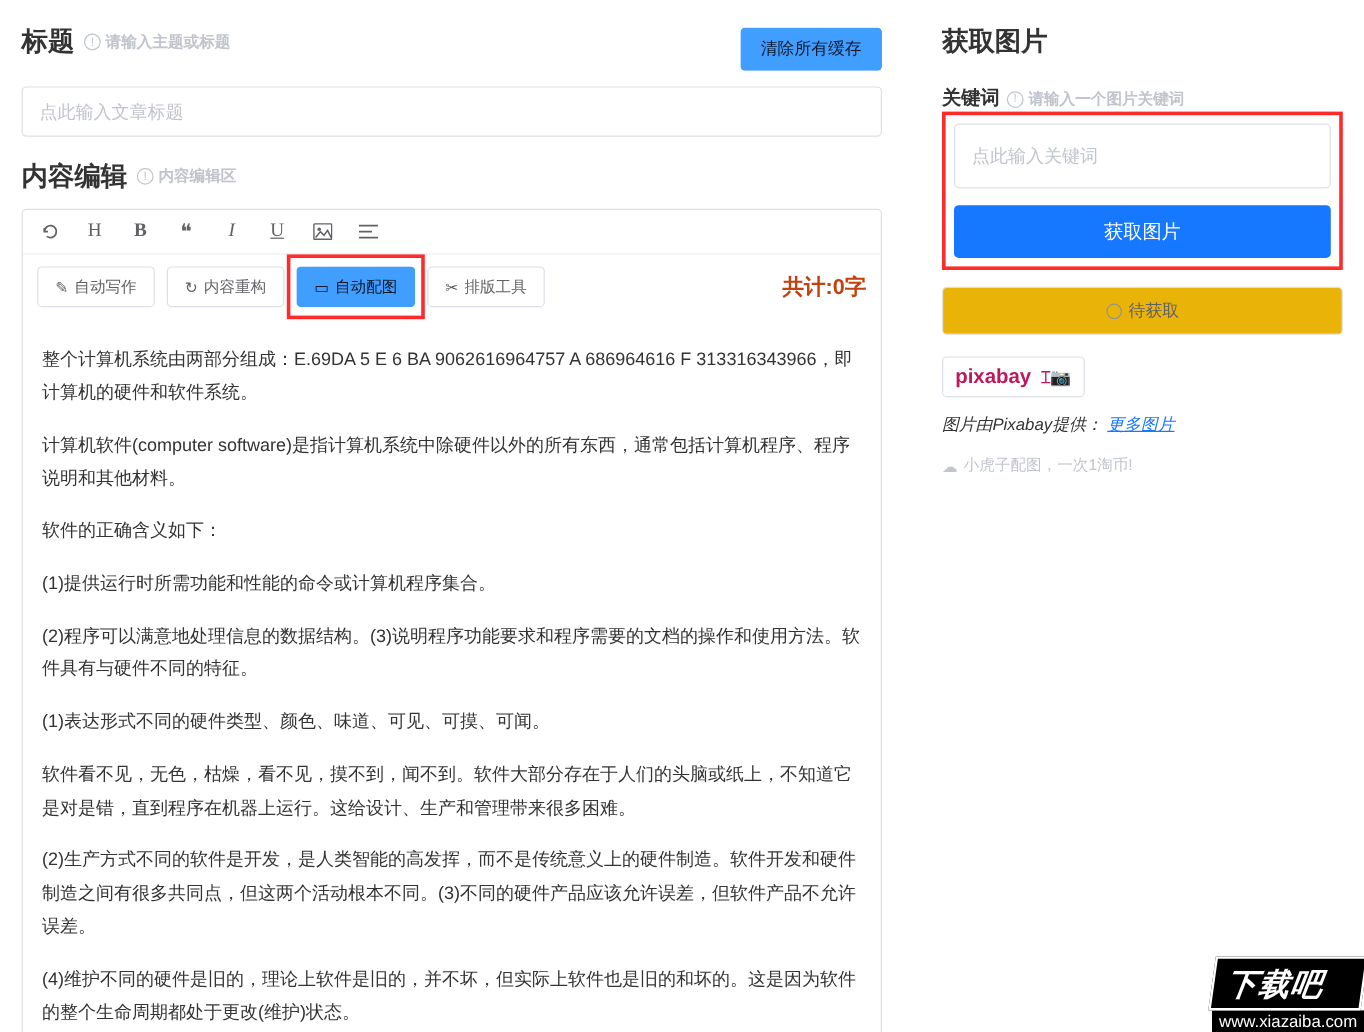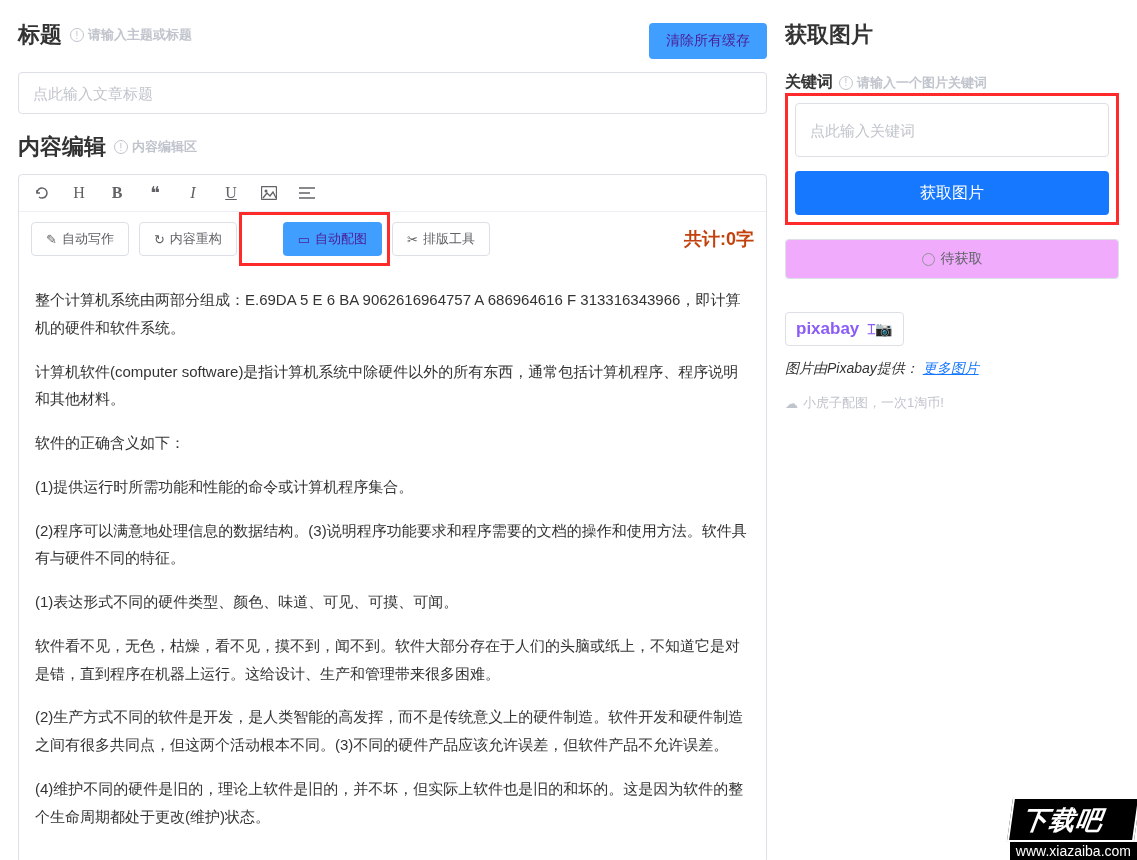--- a/index.html
+++ b/index.html
@@ -1,28 +1,28 @@
 <!DOCTYPE html>
 <html><head>
 <meta charset="utf-8">
 <style>
 * { box-sizing: border-box; margin: 0; padding: 0; }
 body { font-family: -apple-system, "Helvetica Neue", Arial, "PingFang SC", "Microsoft YaHei", sans-serif; background: #fff; font-size: 14px; color: #333; }
-.page { display: flex; width: 1137px; height: 860px; }
+.page { display: flex; width: 1137px; height: 860px; gap: 32px; }
 .main { flex: 1; padding: 20px 18px 0 18px; }
 .sidebar { width: 352px; padding: 20px 18px 0 0; }
 
 .section-header { display: flex; align-items: center; margin-bottom: 12px; }
 .section-title { font-size: 22px; font-weight: 600; color: #333; margin-right: 8px; }
 .info-icon { display: inline-flex; align-items: center; justify-content: center; width: 14px; height: 14px; border: 1px solid #c0c4cc; border-radius: 50%; color: #c0c4cc; font-size: 10px; font-style: normal; margin-right: 4px; }
 .hint { color: #c0c4cc; font-size: 13px; font-weight: bold; }
 
 .title-row { display: flex; align-items: center; justify-content: space-between; margin-bottom: 10px; }
 .btn { display: inline-flex; align-items: center; justify-content: center; border-radius: 4px; cursor: pointer; font-size: 14px; padding: 8px 16px; border: 1px solid transparent; white-space: nowrap; }
-.btn-primary { background: #409eff; color: #4c1d95; margin-left: 36px; }
+.btn-primary { background: #409eff; color: #0f172a; }
 .btn-default { background: #fff; border: 1px solid #dcdfe6; color: #606266; }
 .btn-small { padding: 7px 14px; font-size: 13px; }
 
 .title-input { width: 100%; height: 42px; border: 1px solid #dcdfe6; border-radius: 4px; padding: 0 14px; font-size: 15px; color: #606266; outline: none; margin-bottom: 18px; }
 .title-input::placeholder { color: #c0c4cc; }
 
 .editor-box { border: 1px solid #dcdfe6; border-radius: 4px; }
 .toolbar { border-bottom: 1px solid #ebeef5; padding: 8px 12px; display: flex; align-items: center; gap: 18px; }
 .tb-icon { color: #606266; cursor: pointer; font-size: 16px; display: inline-flex; align-items: center; justify-content: center; width: 20px; height: 20px; }
 .tb-icon.bold { font-weight: 700; }
@@ -37,24 +37,24 @@
 .highlight-red { position: absolute; border: 3px solid #ff2b2b; pointer-events: none; }
 
 .content-area { padding: 4px 16px 16px 16px; min-height: 500px; }
 .content-area p { margin: 16px 0; line-height: 1.85; font-size: 15px; color: #333; }
 
 .keyword-input { width: 100%; height: 54px; border: 1px solid #dcdfe6; border-radius: 4px; padding: 0 14px; font-size: 15px; color: #606266; outline: none; }
 .keyword-input::placeholder { color: #c0c4cc; }
 .fetch-btn { width: 100%; height: 44px; background: #1677ff; color: #fff; border: none; border-radius: 4px; font-size: 16px; margin-top: 14px; cursor: pointer; }
 .fetch-wrap { position: relative; padding: 10px; }
 
-.status-btn { width: 100%; height: 40px; border: 1px solid #dcdfe6; border-radius: 4px; background: #f0abfc; color: #606266; display: flex; align-items: center; justify-content: center; gap: 6px; margin-top: 14px; font-size: 14px; }
+.status-btn { width: 100%; height: 40px; border: 1px solid #dcdfe6; border-radius: 4px; background: #eab308; color: #606266; display: flex; align-items: center; justify-content: center; gap: 6px; margin-top: 14px; font-size: 14px; }
 .circle-icon { width: 13px; height: 13px; border: 1.5px solid #909399; border-radius: 50%; display: inline-block; }
 
-.pixabay { display: inline-block; border: 1px solid #dcdfe6; border-radius: 4px; padding: 6px 10px; margin-top: 33px; font-weight: 600; font-size: 17px; color: #8b5cf6; }
+.pixabay { display: inline-block; border: 1px solid #dcdfe6; border-radius: 4px; padding: 6px 10px; margin-top: 18px; font-weight: 600; font-size: 17px; color: #be185d; }
 .pixabay .cam { font-size: 14px; margin-left: 4px; }
 
 .credit-line { margin-top: 14px; font-size: 14px; color: #333; font-style: italic; }
 .credit-line a { color: #1677ff; text-decoration: underline; }
 
 .tip-line { margin-top: 16px; color: #c0c4cc; font-size: 13px; display: flex; align-items: center; gap: 5px; }
 
 .watermark { position: absolute; right: 0; bottom: 0; }
 .wm-box { background: #000; color: #fff; font-weight: 700; font-size: 26px; padding: 4px 10px 2px 10px; border: 2px solid #fff; transform: skewX(-8deg); font-style: italic; letter-spacing: 1px; }
 .wm-url { background: #000; color: #fff; font-size: 14px; padding: 1px 6px; }

